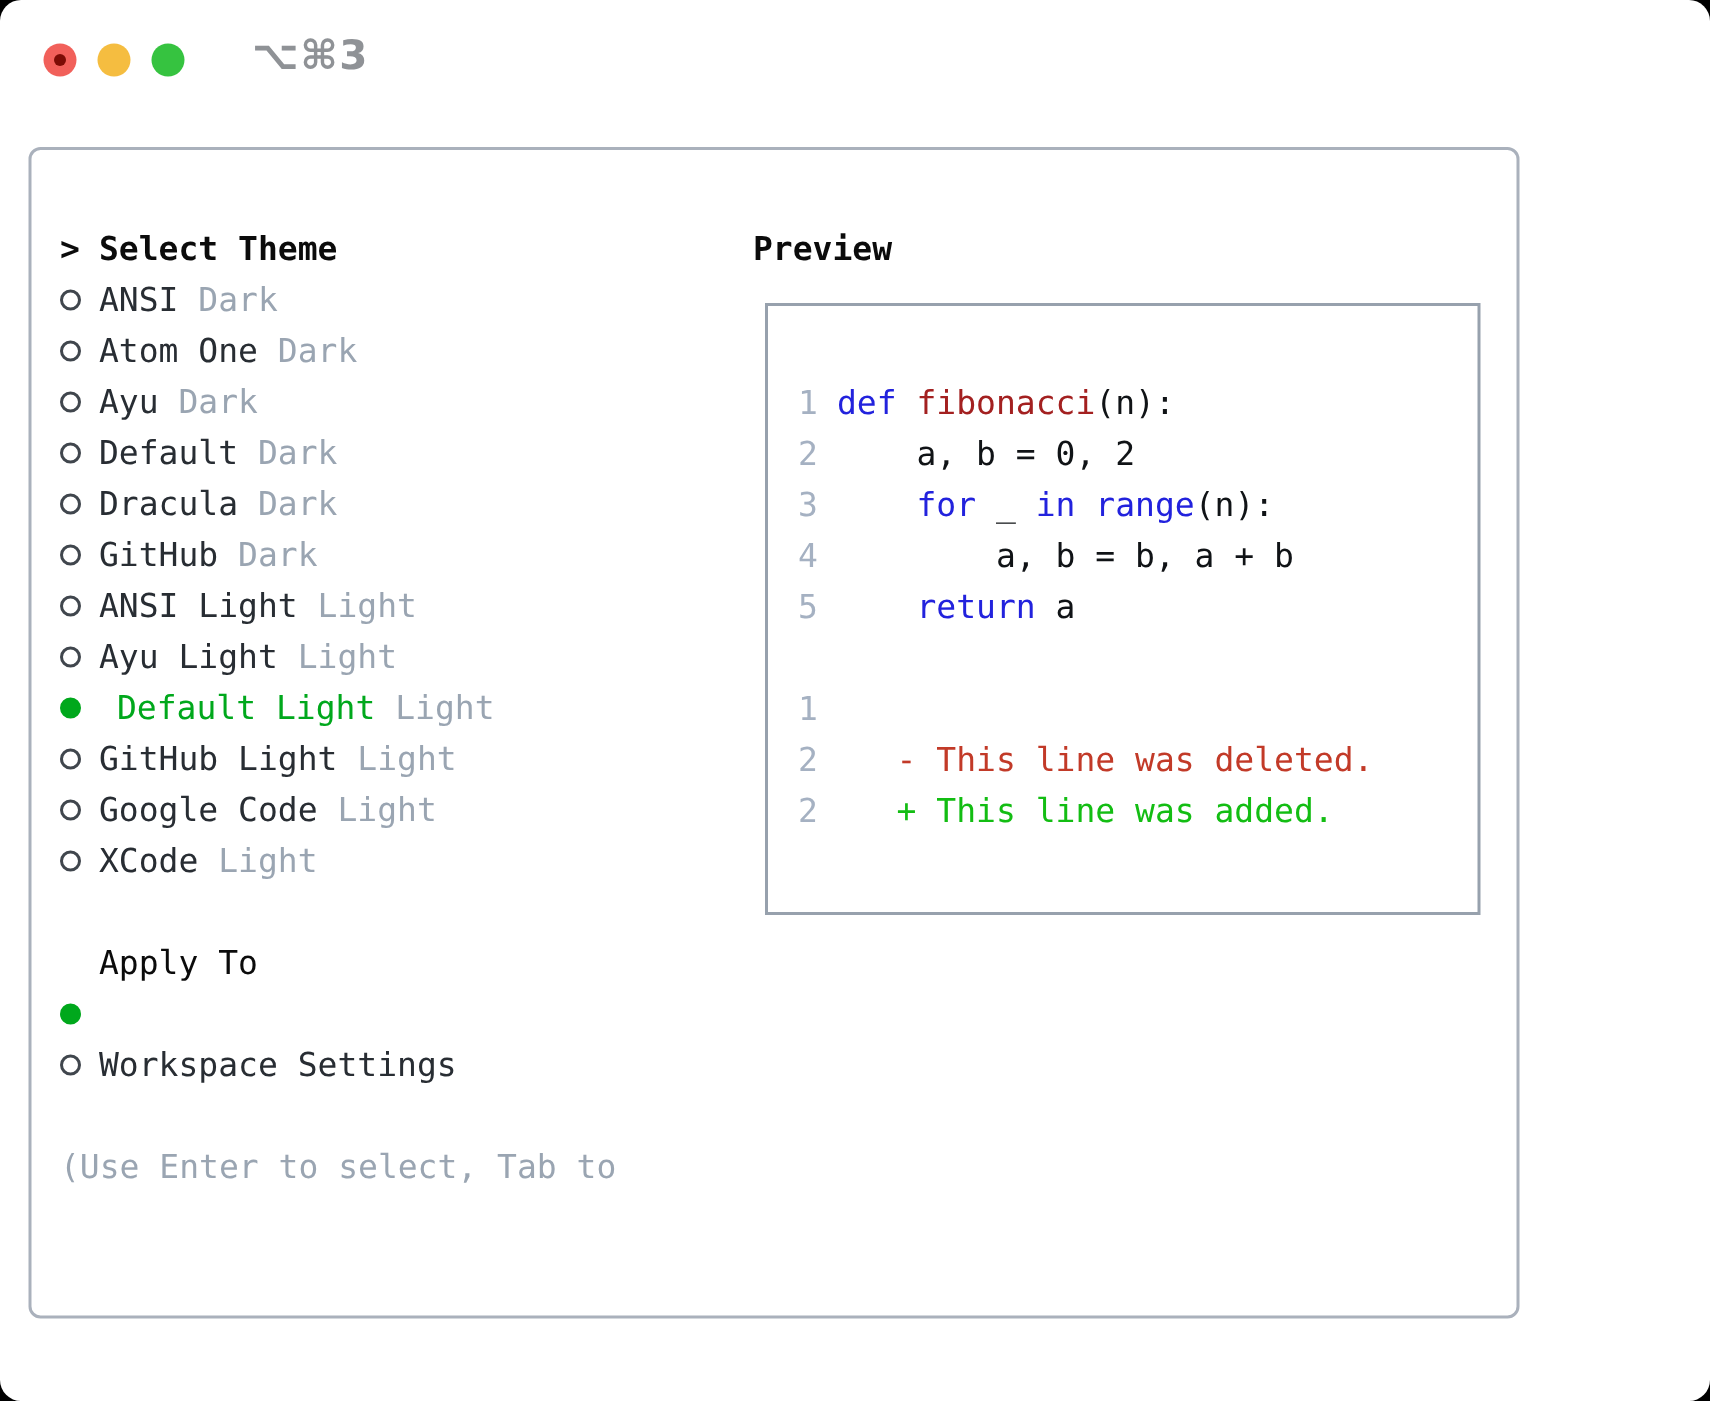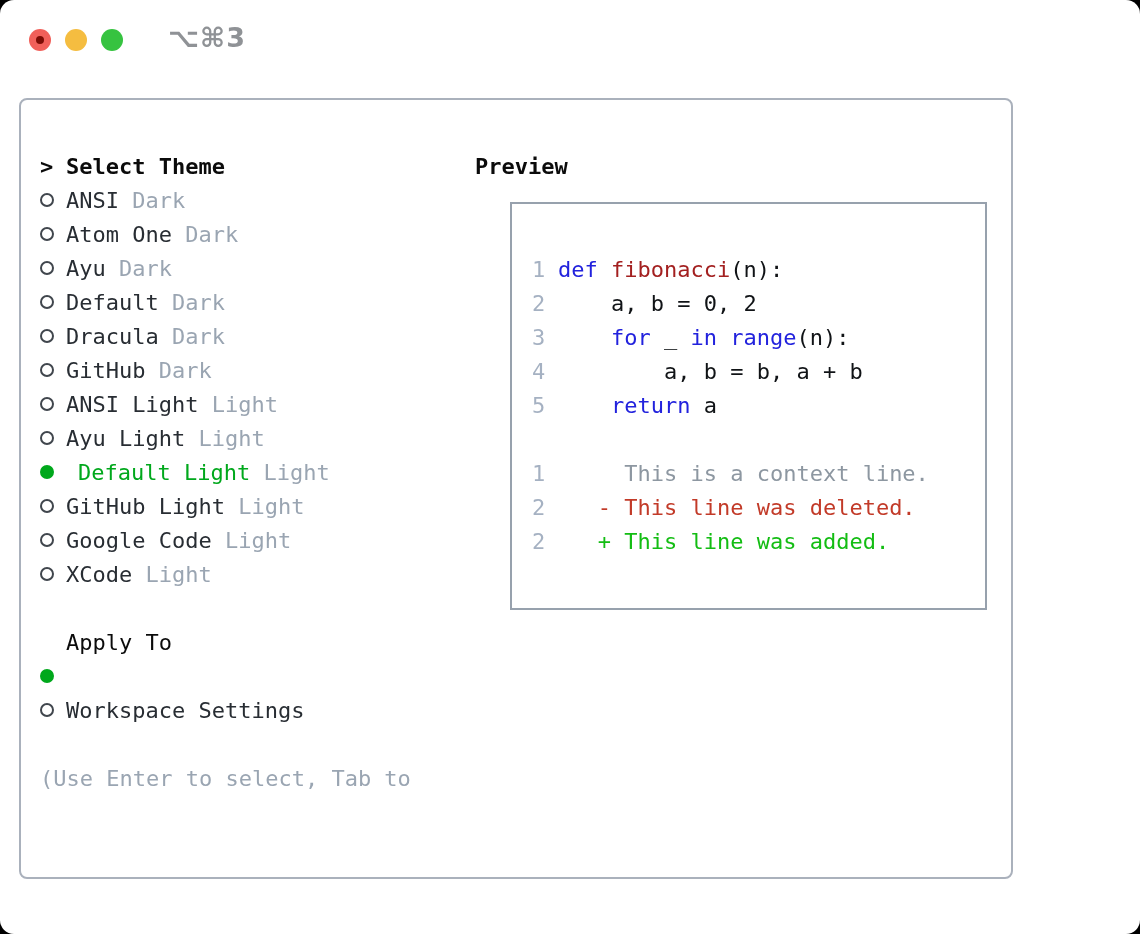--- a/index.html
+++ b/index.html
@@ -51,21 +51,21 @@
   .marker{display:inline-flex;width:26px;align-items:center;flex:0 0 26px;}
   .caret{font-weight:700;color:var(--text-black);font-size:22px;}
   .radio{width:14px;height:14px;border-radius:50%;border:2px solid var(--radio-border);box-sizing:border-box;}
   .radio.sel{background:var(--accent-green);border-color:var(--accent-green);}
   .header-label{font-weight:700;color:var(--text-black);}
   .item-name{color:var(--text-dark);}
   .item-name.sel{color:var(--accent-green);margin-left:12px;}
   .variant{color:var(--muted-gray);}
   .hint .row{color:var(--muted-gray);}
   
-  .preview-title{position:absolute;left:454px;top:49px;height:34px;display:flex;align-items:center;
+  .preview-title{position:absolute;left:481px;top:49px;height:34px;display:flex;align-items:center;
     font-size:22px;font-weight:700;color:var(--text-black);}
   .preview-box{
     position:absolute;left:489px;top:102px;width:477px;height:408px;
     border:2px solid var(--box-border);box-sizing:border-box;background:#fff;
     padding:48px 0 0 20px;overflow:hidden;
   }
   .gutter{display:inline-block;width:26px;flex:0 0 26px;color:var(--gutter-gray);}
   .code span{white-space:pre;}
   .tok-plain{color:#101316;}
   .tok-kw{color:var(--keyword-blue);}
@@ -135,20 +135,20 @@
     <div class="preview-box">
       <div id="code" class="code">
           <div class="row"><span class="gutter">1</span><span class="tok-kw">def</span><span class="tok-plain"> </span><span class="tok-fn">fibonacci</span><span class="tok-plain">(n):</span></div>
           <div class="row"><span class="gutter">2</span><span class="tok-plain">    a, b = 0, 2</span></div>
           <div class="row"><span class="gutter">3</span><span class="tok-plain">    </span><span class="tok-kw">for</span><span class="tok-plain"> _ </span><span class="tok-kw">in</span><span class="tok-plain"> </span><span class="tok-kw">range</span><span class="tok-plain">(n):</span></div>
           <div class="row"><span class="gutter">4</span><span class="tok-plain">        a, b = b, a + b</span></div>
           <div class="row"><span class="gutter">5</span><span class="tok-plain">    </span><span class="tok-kw">return</span><span class="tok-plain"> a</span></div>
         </div>
       <div class="spacer"></div>
       <div id="diff" class="code">
-          <div class="row"><span class="gutter">1</span><span class="diff-context">     This is a context line.</span></div>
+          <div class="row"><span class="gutter">1</span></div>
           <div class="row"><span class="gutter">2</span><span class="diff-deleted">   - This line was deleted.</span></div>
           <div class="row"><span class="gutter">2</span><span class="diff-added">   + This line was added.</span></div>
         </div>
     </div>
 
   </div>
 </div>
 
 </body></html>

